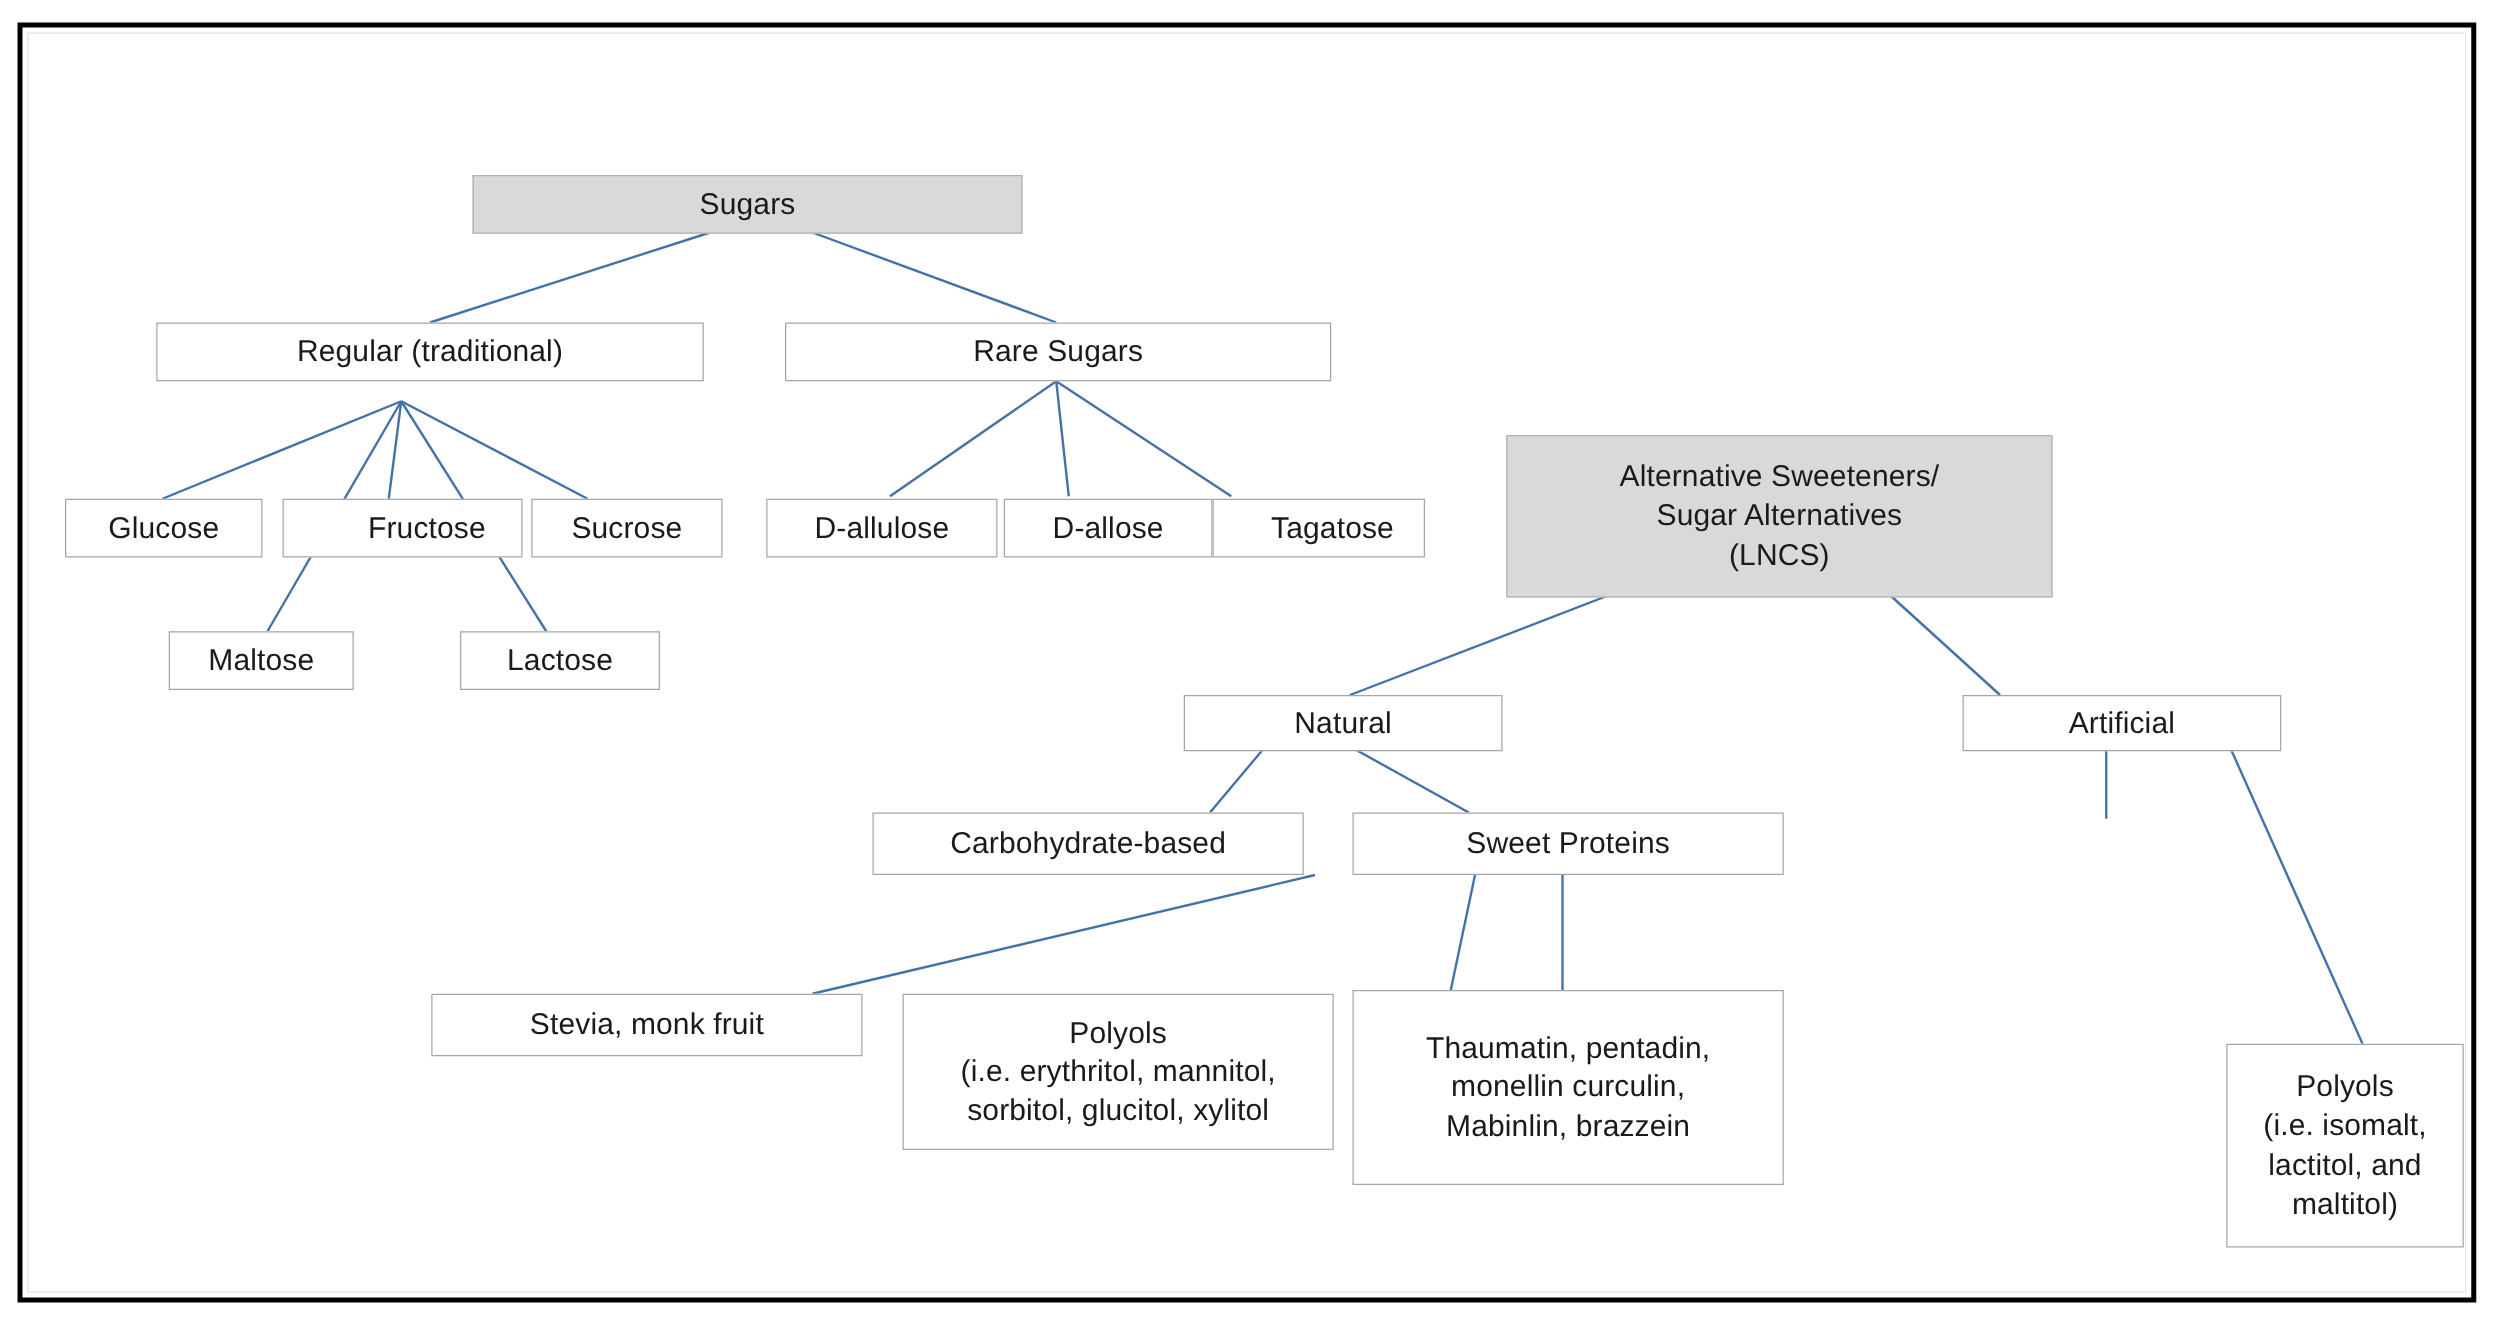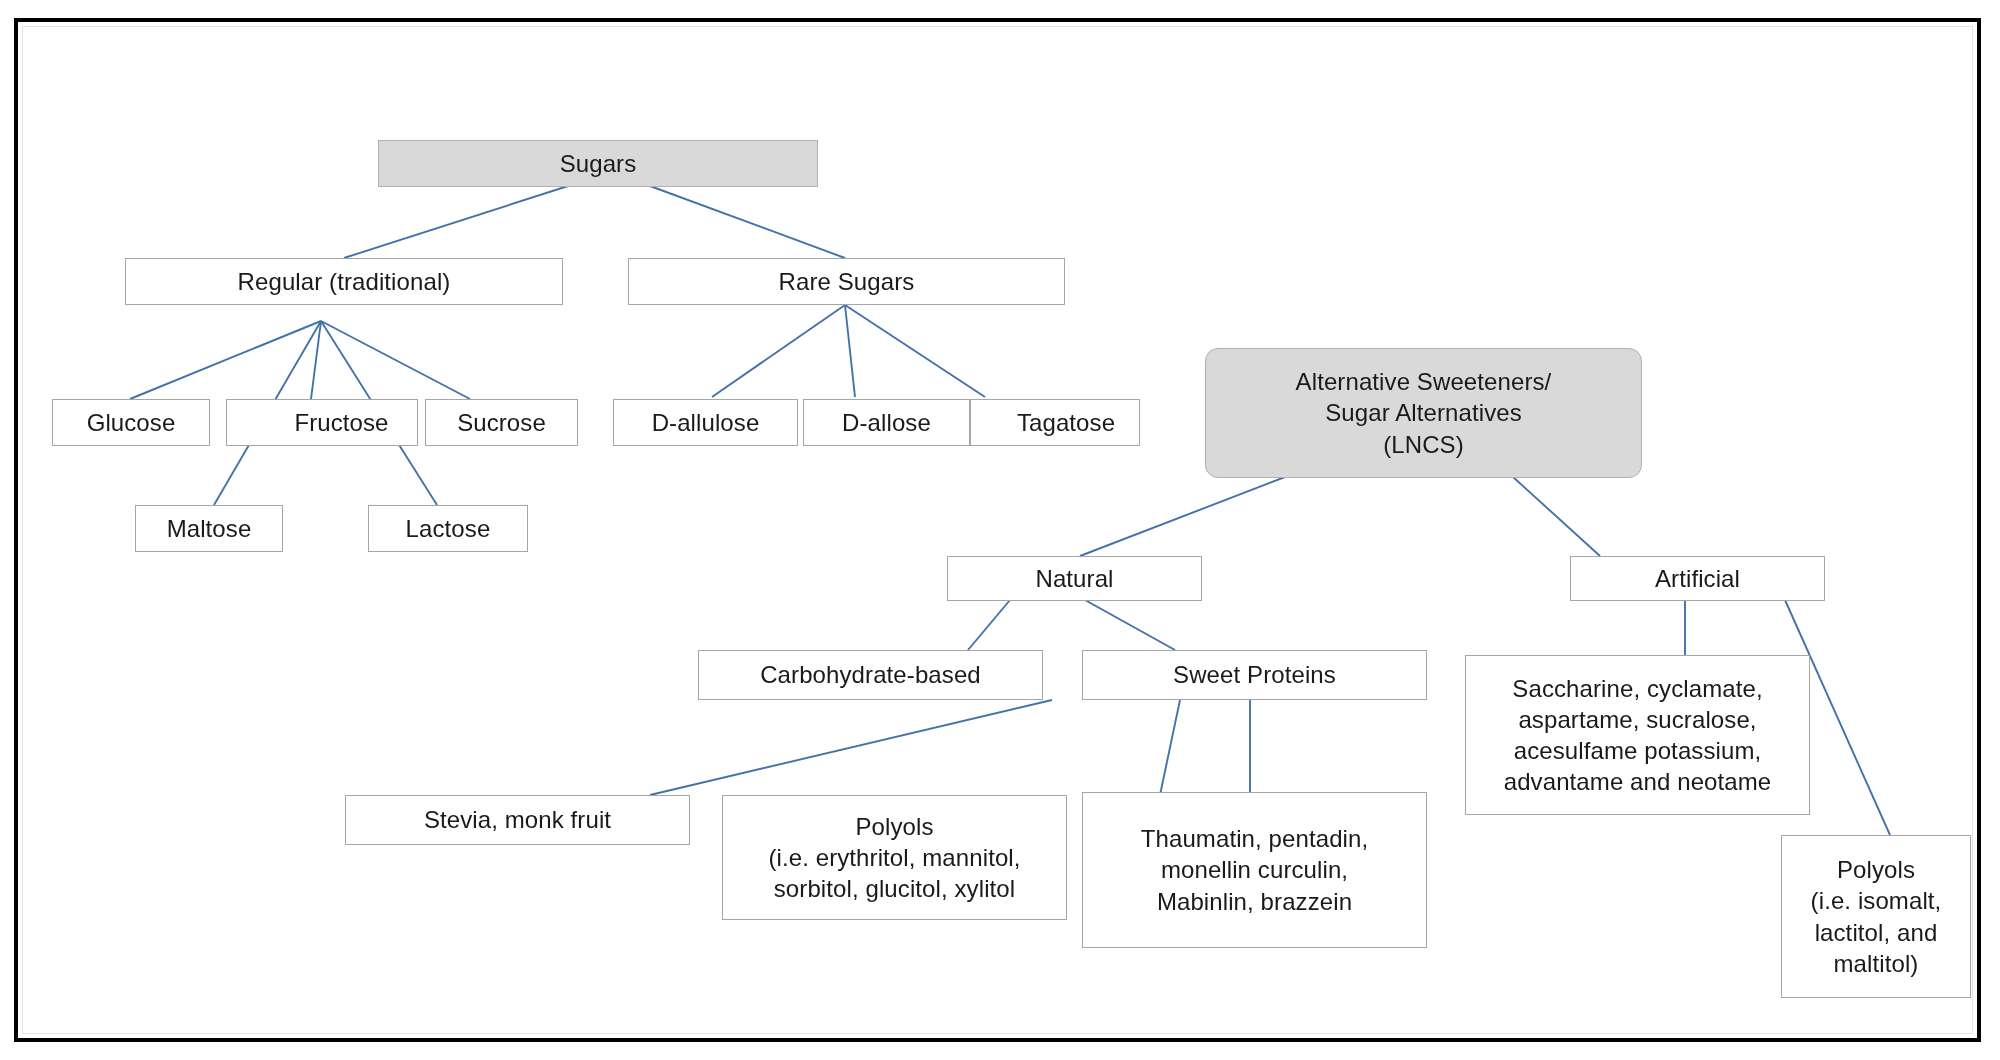--- a/index.html
+++ b/index.html
@@ -103,21 +103,21 @@
 
       <line x1="1685" y1="600" x2="1685" y2="655"></line>
       <line x1="1785" y1="600" x2="1890" y2="835"></line>
     </g>
   </svg>
 
   <div class="node shaded" style="left:378px; top:140px; width:440px; height:47px;">
     <span class="txt">Sugars</span>
   </div>
 
-  <div class="node shaded" style="left:1205px; top:348px; width:437px; height:130px;border-radius:13px;">
+  <div class="node shaded" style="left:1205px; top:348px; width:437px; height:130px;">
     <span class="txt">Alternative Sweeteners/
 Sugar Alternatives
 (LNCS)</span>
   </div>
 
   <div class="node" style="left:125px; top:258px; width:438px; height:47px;">
     <span class="txt">Regular (traditional)</span>
   </div>
 
   <div class="node" style="left:628px; top:258px; width:437px; height:47px;">
@@ -165,26 +165,20 @@
   </div>
 
   <div class="node" style="left:698px; top:650px; width:345px; height:50px;">
     <span class="txt">Carbohydrate-based</span>
   </div>
 
   <div class="node" style="left:1082px; top:650px; width:345px; height:50px;">
     <span class="txt">Sweet Proteins</span>
   </div>
 
-  <div class="node" style="left:1465px; top:655px; width:345px; height:160px;">
-    <span class="txt">Saccharine, cyclamate,
-aspartame, sucralose,
-acesulfame potassium,
-advantame and neotame</span>
-  </div>
 
   <div class="node" style="left:345px; top:795px; width:345px; height:50px;">
     <span class="txt">Stevia, monk fruit</span>
   </div>
 
   <div class="node" style="left:722px; top:795px; width:345px; height:125px;">
     <span class="txt">Polyols
 (i.e. erythritol, mannitol,
 sorbitol, glucitol, xylitol</span>
   </div>

